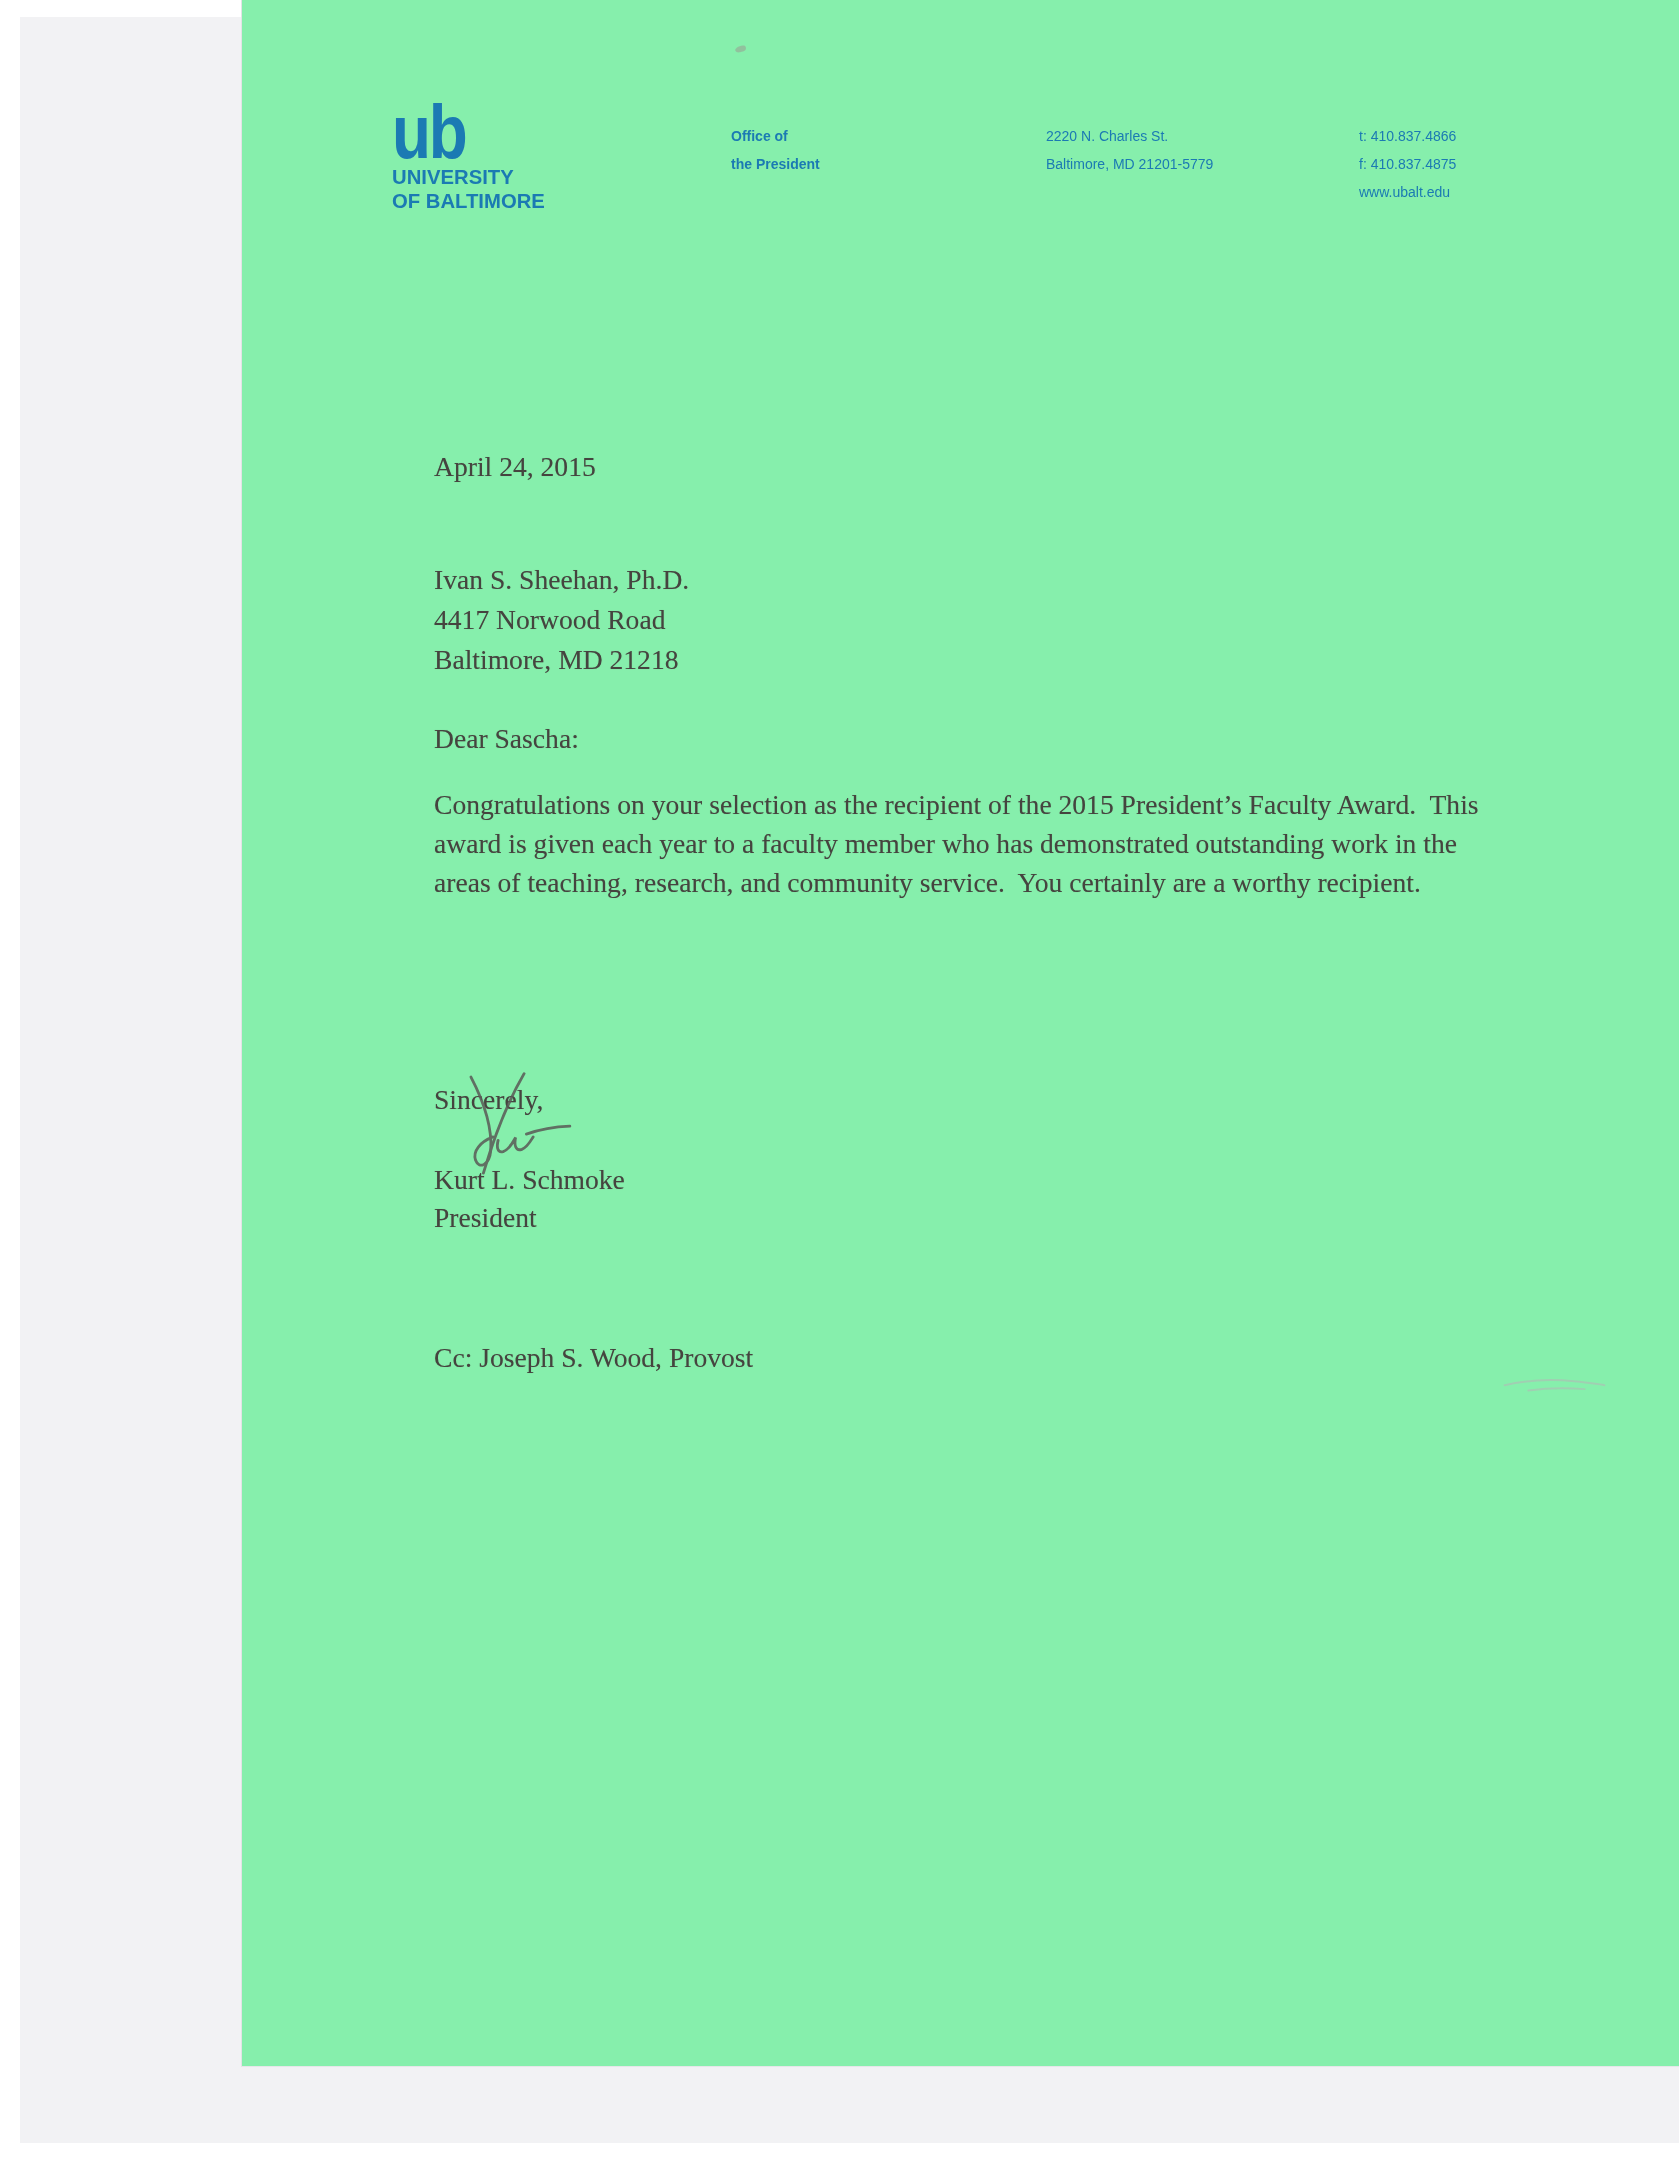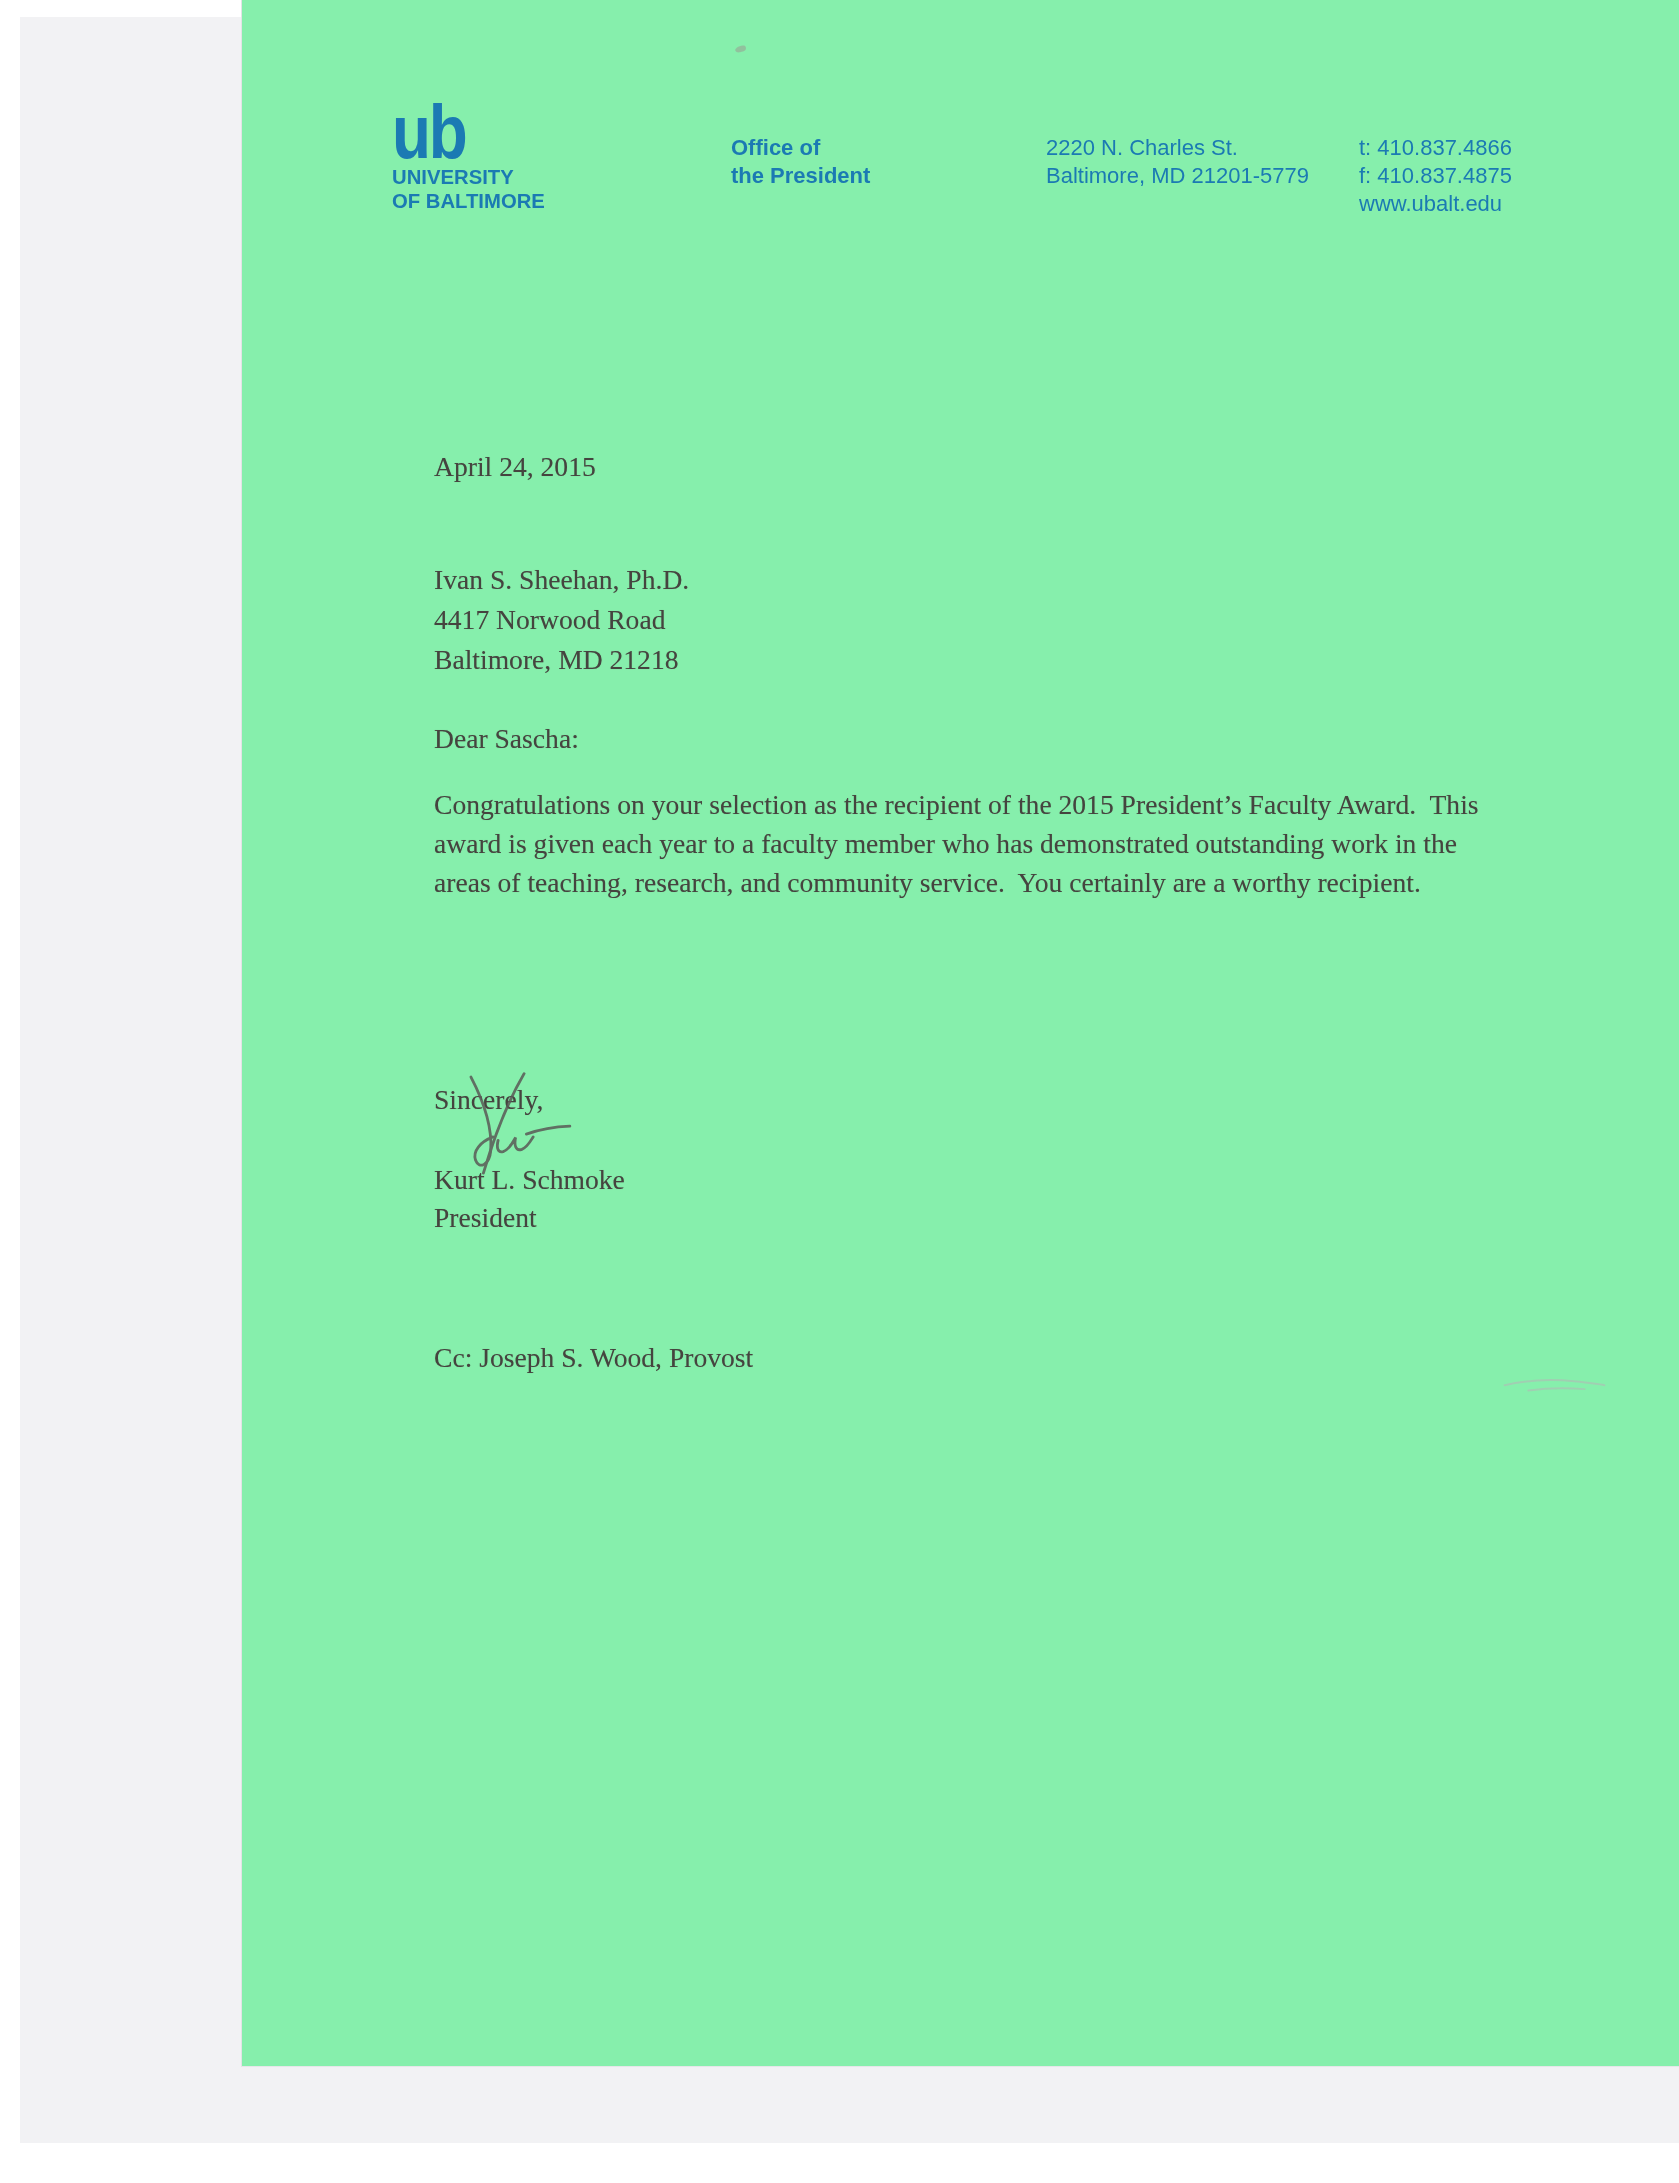--- a/index.html
+++ b/index.html
@@ -34,21 +34,21 @@
     font-size: 76px; line-height: 68px; font-weight: bold;
     letter-spacing: -2.6px;
     transform: scaleX(0.84); transform-origin: left center;
     display: block;
   }
   .logo-sub {
     font-size: 20.3px; font-weight: bold; line-height: 23.6px;
     letter-spacing: 0px; display: block;
   }
   .logo-sub-wrap { margin-top: 7px; }
-  .lh-col { position: absolute; top: 122px; font-size: 22px; line-height: 28px; margin-top: 12px; }
+  .lh-col { position: absolute; top: 122px; font-size: 14px; line-height: 28px; }
   .lh-office { left: 489px; font-weight: bold; }
   .lh-address { left: 804px; font-weight: 500; }
   .lh-contact { left: 1117px; font-weight: 500; }
   .lh-col div { white-space: nowrap; }
   
   .txt {
     position: absolute;
     left: 192px;
     color: #45443f;
     font-size: 27.6px;

